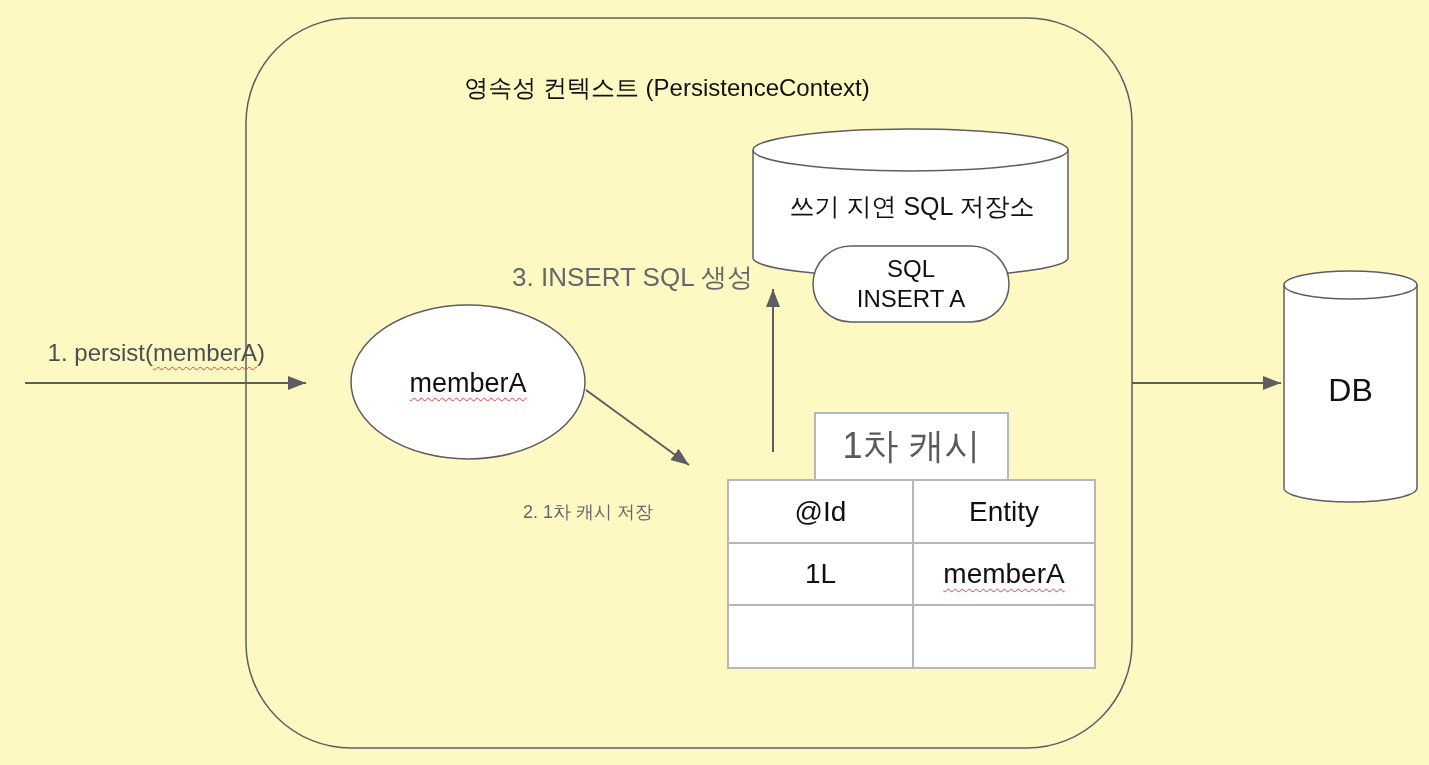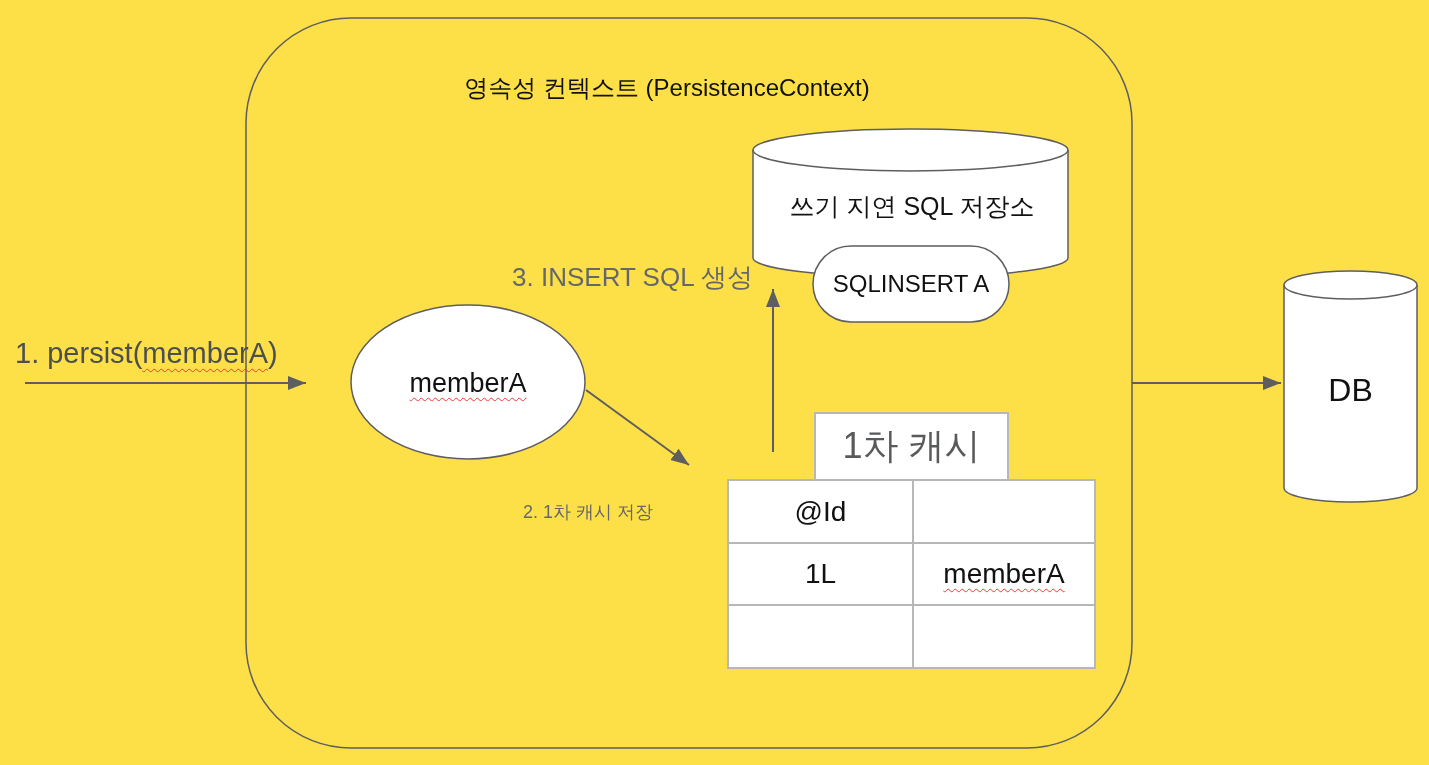--- a/index.html
+++ b/index.html
@@ -1,20 +1,20 @@
 <!DOCTYPE html>
 <html><head>
 <meta charset="utf-8">
 <style>
   html, body { margin: 0; padding: 0; background: #ffffff; }
   .stage {
     position: relative;
     width: 1429px;
     height: 765px;
-    background: #fde047;
+    background: #fef9c3;
     font-family: "Liberation Sans", "DejaVu Sans", sans-serif;
     overflow: hidden;
   }
   .layer { position: absolute; left: 0; top: 0; }
 
   
   .outline { fill: none; stroke: #5e5e60; stroke-width: 1.5; }
   .shape   { fill: #ffffff; stroke: #5e5e60; stroke-width: 1.5; }
   .rim     { fill: none; stroke: #5e5e60; stroke-width: 1.5; }
   .light   { fill: #ffffff; stroke: #b7b7b7; stroke-width: 2; }
@@ -24,25 +24,25 @@
   .txt {
     position: absolute;
     display: flex;
     align-items: center;
     justify-content: center;
     text-align: center;
     white-space: pre;
     color: #111111;
   }
   .title      { font-size: 24px; }
-  .step-dark  { font-size: 29px; color: #4d4e50; justify-content: space-between; }
+  .step-dark  { font-size: 24px; color: #4d4e50; justify-content: flex-end; }
   .step-gray  { font-size: 26px; color: #66676a; }
   .entity-big { font-size: 27px; }
   .store-ttl  { font-size: 25px; }
-  .pill-txt   { font-size: 24px; line-height: 30px; flex-direction: row; }
+  .pill-txt   { font-size: 24px; line-height: 30px; flex-direction: column; }
   .cache-ttl  { font-size: 36px; color: #595a5c; border-radius: 31px; }
   .cell       { font-size: 28px; }
   .db-txt     { font-size: 32px; }
   .misspell {
     text-decoration: underline wavy #f03b30;
     text-decoration-thickness: 1px;
     text-underline-offset: 5px;
   }
 </style>
 </head>
@@ -102,20 +102,21 @@
   <div class="txt pill-txt" style="left:813px; top:252px; width:196px; height:64px;"><span>SQL</span><span>INSERT A</span></div>
 
   <div class="txt step-gray" style="left:505px; top:263px; width:255px; height:28px;">3. INSERT SQL 생성</div>
 
   <div class="txt step-gray" style="left:478px; top:497px; width:220px; height:30px; font-size:18px;">2. 1차 캐시 저장</div>
 
   <div class="txt cache-ttl" style="left:815px; top:415px; width:193px; height:63px;">1차 캐시</div>
 
   <div class="txt cell" style="left:728px; top:481px; width:185px; height:61px;">@Id</div>
 
+  <div class="txt cell" style="left:913px; top:481px; width:182px; height:61px;">Entity</div>
 
   <div class="txt cell" style="left:728px; top:544px; width:185px; height:60px;">1L</div>
 
   <div class="txt cell" style="left:913px; top:544px; width:182px; height:60px;"><span class="misspell">memberA</span></div>
 
   <div class="txt db-txt" style="left:1284px; top:368px; width:133px; height:44px;">DB</div>
 
 </div>
 
 </body></html>

